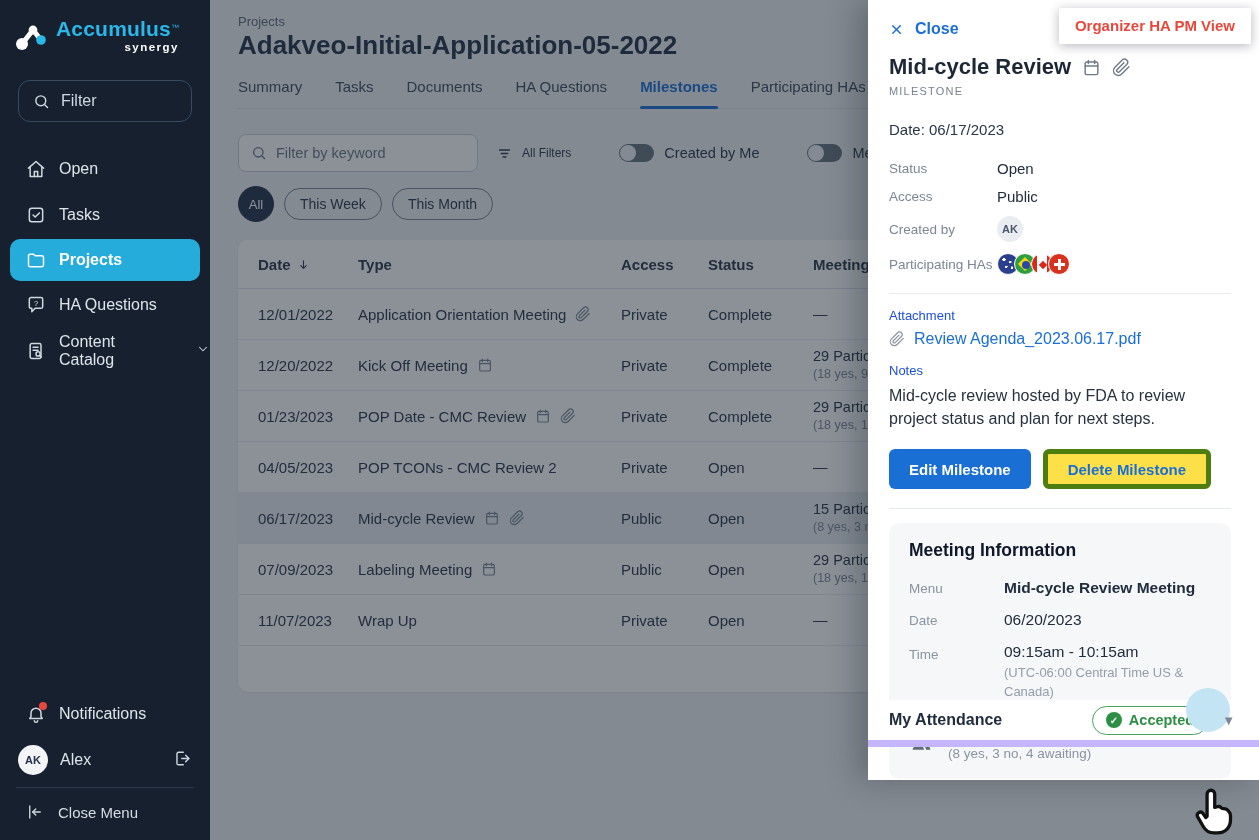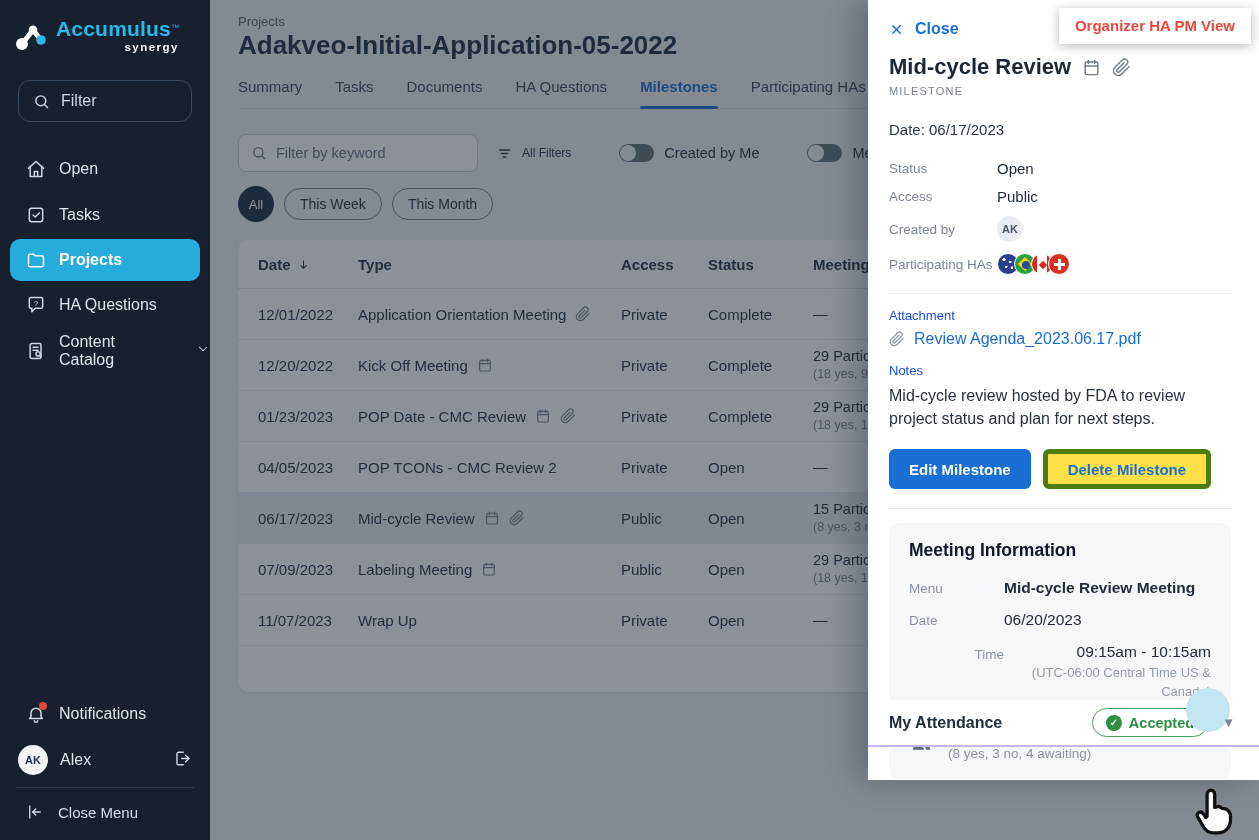--- a/index.html
+++ b/index.html
@@ -110,21 +110,21 @@
   .m-value{font-size:15.5px;color:#212d3e;}
   .m-value.strong{font-weight:600;}
   .tz{font-size:13px;color:#949daa;line-height:1.45;margin-top:3px;max-width:210px;}
   .card-divider{border:none;border-top:1px solid #e3e6ea;margin:4px 0 0 0;}
   .participants-row{display:flex;align-items:center;gap:14px;padding:13px 0 6px 0;cursor:pointer;}
   .participants-row svg.people{width:25px;height:25px;fill:#5f6b78;flex:0 0 25px;}
   .p-main{font-size:15.5px;color:#212d3e;}
   .p-sub{font-size:13.5px;color:#8a93a0;margin-top:2px;}
   .participants-row .expand{margin-left:auto;}
   .participants-row .expand svg{width:18px;height:18px;stroke:#2a3648;}
-  .attendance-bar{position:absolute;left:0;bottom:33px;width:391px;height:47px;background:#fff;border-bottom:2px solid #c4b5fd;display:flex;align-items:center;padding:0 24px 0 21px;}
+  .attendance-bar{position:absolute;left:0;bottom:33px;width:391px;height:47px;background:#fff;border-bottom:7px solid #c4b5fd;display:flex;align-items:center;padding:0 24px 0 21px;}
   .attendance-label{font-size:16px;font-weight:600;color:#212d3e;flex:1;}
   .accepted-pill{display:flex;align-items:center;gap:7px;border:1.5px solid #49a25b;border-radius:15px;height:29px;padding:0 13px;cursor:pointer;background:#fff;}
   .check-circle{width:16px;height:16px;border-radius:50%;background:var(--accepted-green);color:#fff;font-size:10px;display:flex;align-items:center;justify-content:center;font-weight:700;}
   .accepted-text{color:var(--accepted-green);font-size:14.5px;font-weight:600;}
   .caret{margin-left:14px;color:#7c8694;font-size:13px;cursor:pointer;position:relative;z-index:2;}
   .ripple{position:absolute;left:318px;top:-12px;width:44px;height:44px;border-radius:50%;background:var(--ripple-blue);z-index:1;}
 
   .tooltip{position:absolute;right:8px;top:8px;height:36px;line-height:36px;padding:0 16px;background:#fff;border-radius:0;box-shadow:0 2px 10px rgba(10,20,30,.3);color:var(--tooltip-red);font-size:15px;font-weight:600;z-index:20;white-space:nowrap;}
   .cursor-hand{position:absolute;left:1188px;top:782px;width:56px;height:56px;z-index:30;pointer-events:none;}
 </style>
@@ -498,21 +498,21 @@
     <div class="meeting-card">
       <div class="meeting-heading">Meeting Information</div>
       <div class="m-row">
         <span class="m-label">Menu</span>
         <span class="m-value strong">Mid-cycle Review Meeting</span>
       </div>
       <div class="m-row">
         <span class="m-label">Date</span>
         <span class="m-value">06/20/2023</span>
       </div>
-      <div class="m-row" style="margin-bottom:10px;text-align:right;">
+      <div class="m-row" style="margin-bottom:10px;">
         <span class="m-label" style="padding-top:4px;">Time</span>
         <span>
           <span class="m-value">09:15am - 10:15am</span>
           <div class="tz">(UTC-06:00 Central Time US &amp; Canada)</div>
         </span>
       </div>
       <hr class="card-divider">
       <div class="participants-row">
         <svg class="people" viewBox="0 0 24 24">
           <circle cx="9" cy="9" r="3.1"></circle>

